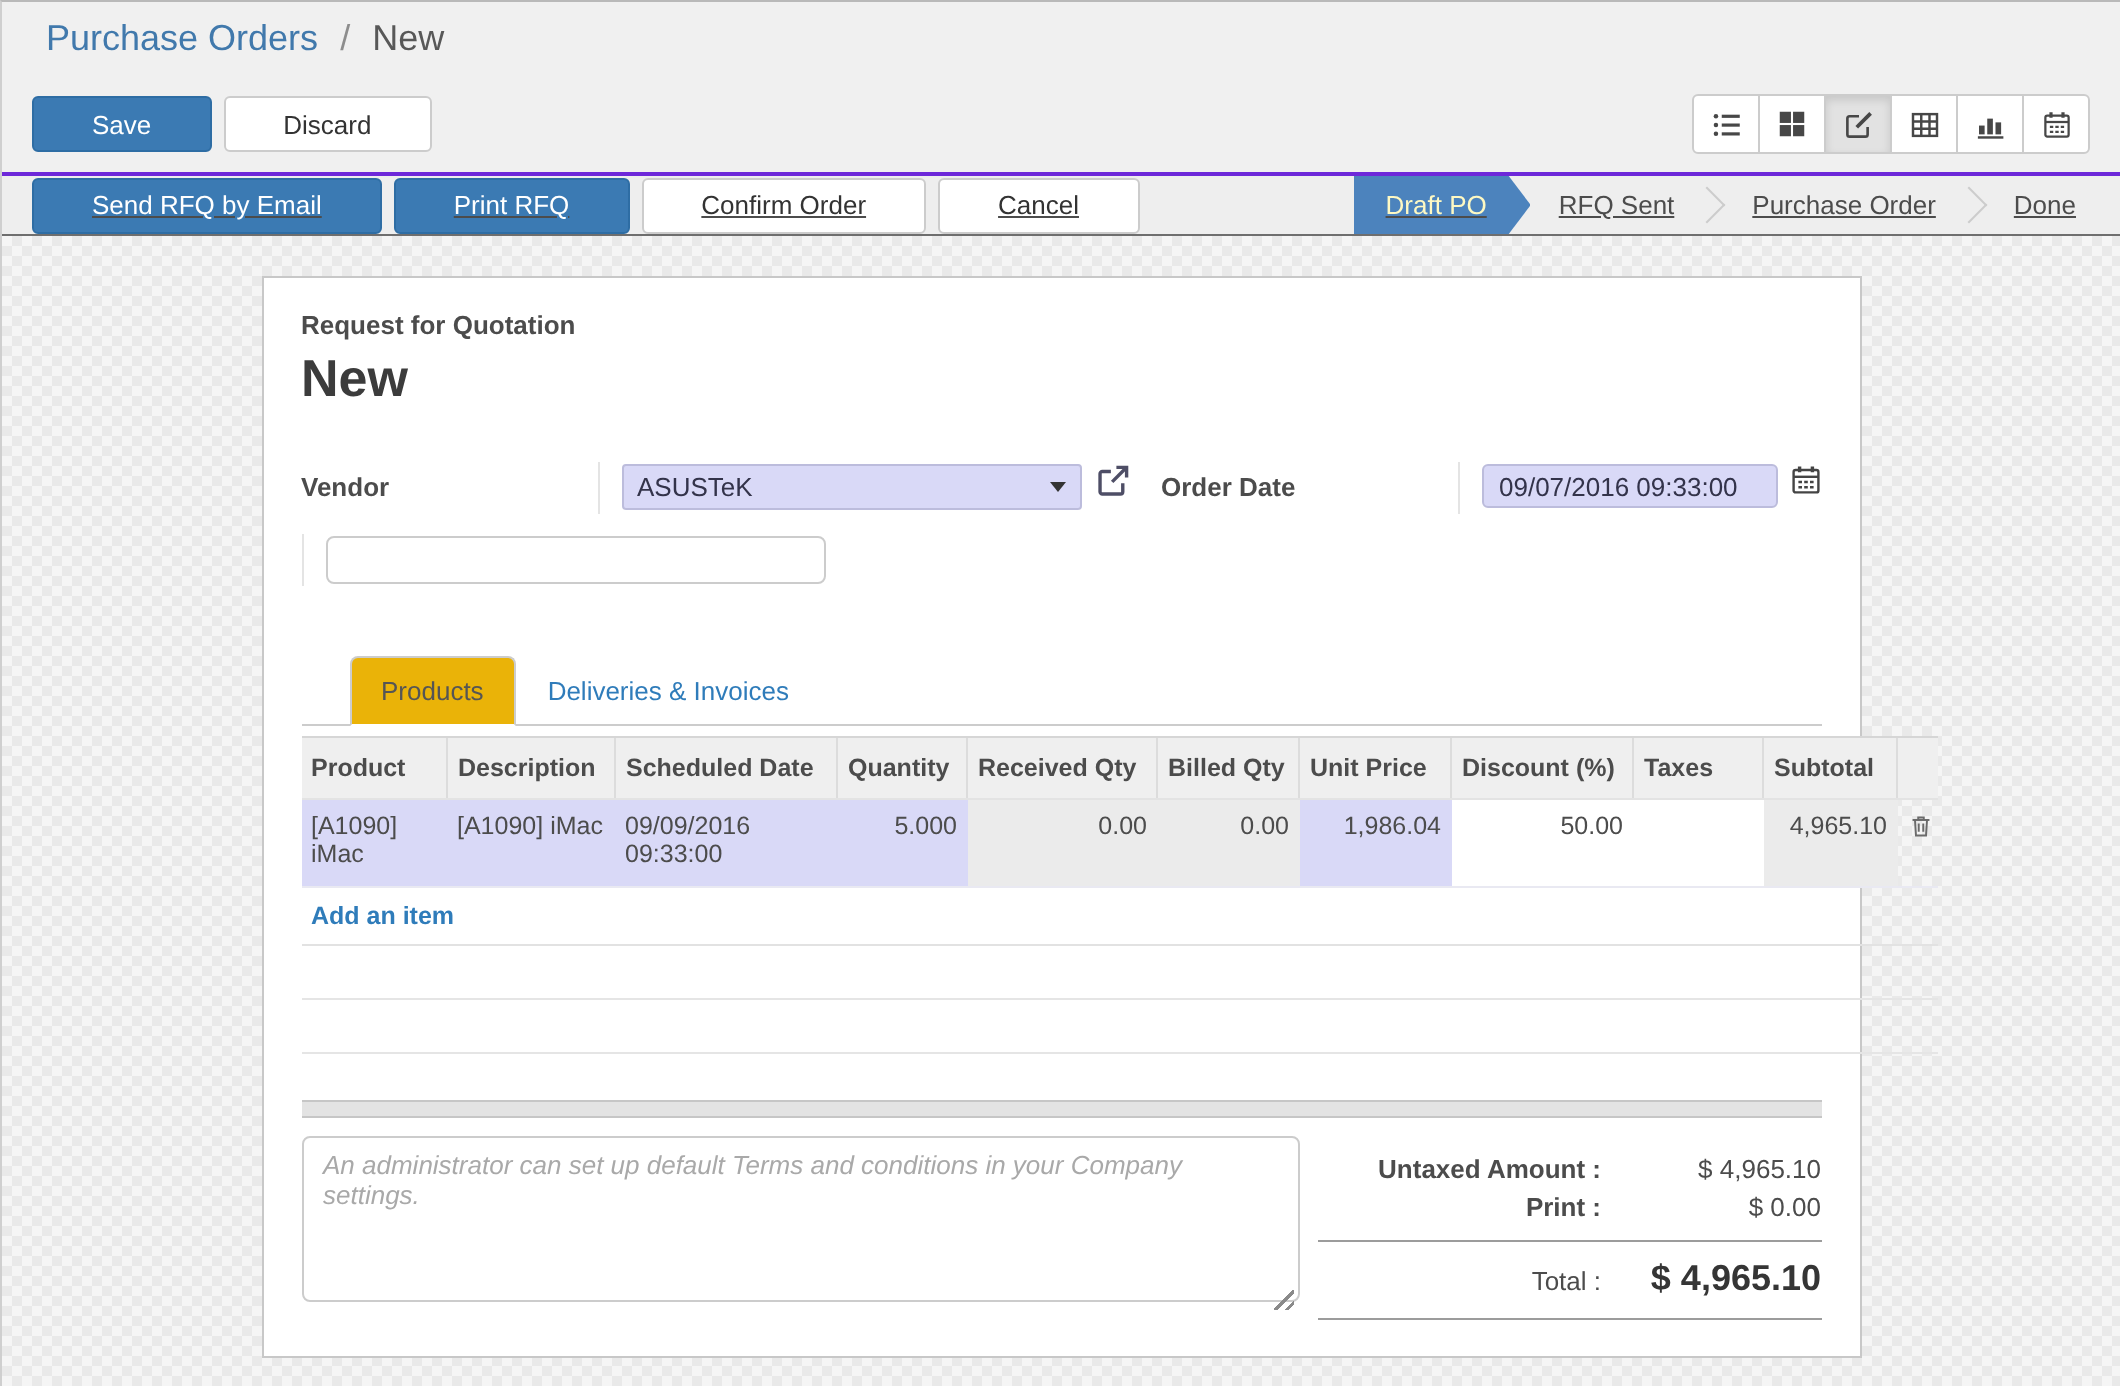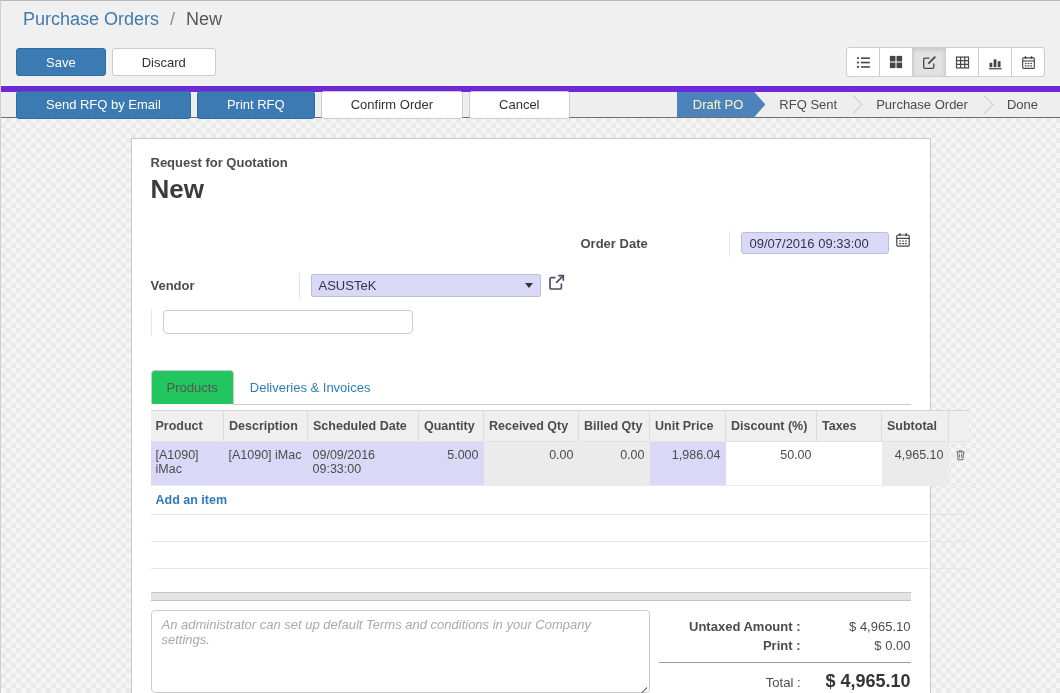--- a/index.html
+++ b/index.html
@@ -25,22 +25,22 @@
   .btn.primary { background: #3b7ab3; border-color: #2e6da4; color: #fff; }
 
   .view-switcher { margin-left: auto; display: flex; }
   .vs-btn { width: 34px; height: 30px; background: #fff; border: 1px solid #ccc;
             display: flex; align-items: center; justify-content: center; cursor: pointer; margin-left: -1px; }
   .vs-btn:first-child { border-radius: 3px 0 0 3px; margin-left: 0; }
   .vs-btn:last-child { border-radius: 0 3px 3px 0; }
   .vs-btn.active { background: #e2e2e2; box-shadow: inset 0 2px 4px rgba(0,0,0,.12); }
   .vs-btn svg { display: block; }
 
-  .action-row { height: 32px; background: #eeeeee; border-top: 6px solid #6d28d9;
-                border-bottom: 1px solid #6e6e6e; display: flex; align-items: center; padding-left: 15px; }
+  .action-row { height: 32px; background: #eeeeee; border-top: 2px solid #6d28d9;
+                border-bottom: 1px solid #6e6e6e; display: flex; align-items: center; padding-left: 15px; text-decoration: underline; }
   .action-row .btn { height: 28px; }
   .statusbar { margin-left: auto; height: 100%; display: flex; align-items: stretch; padding-right: 8px; }
   .step { display: flex; align-items: center; padding: 0 14px; font-size: 13px; color: #4c4c4c; }
   .step.active { background: #4c83bd; color: #fef9c3; padding: 0 22px 0 16px;
                  clip-path: polygon(0 0, calc(100% - 11px) 0, 100% 50%, calc(100% - 11px) 100%, 0 100%); }
   .chev { width: 13px; height: 13px; border-top: 1px solid #ccc; border-right: 1px solid #ccc;
           transform: rotate(45deg); align-self: center; margin: 0 2px 0 -4px; }
 
   
   .content { min-height: 575px; background-color: #f5f5f5;
@@ -49,42 +49,42 @@
       linear-gradient(45deg,#e9e9e9 25%,transparent 25%,transparent 75%,#e9e9e9 75%);
     background-size: 10px 10px; background-position: 0 0, 5px 5px;
     padding: 20px 0 21px; }
   .sheet { width: 800px; min-height: 534px; margin: 0 auto; background: #fff;
            border: 1px solid #c8c8c8; padding: 16px 19px 18px; }
 
   .sheet-subtitle { font-weight: bold; font-size: 13px; color: #4c4c4c; }
   .sheet-title { font-size: 26px; font-weight: bold; color: #3c3c3c; margin: 4px 0 26px; }
 
   .field-groups { display: flex; }
-  .fg-left { width: 430px; margin-top: 42px; }
+  .fg-left { width: 430px; }
   .fg-right { flex: 1; }
   .field-row { display: flex; margin-bottom: 10px; min-height: 26px; }
   .field-label { width: 148px; font-weight: bold; color: #4c4c4c; padding-top: 5px; flex-shrink: 0; }
   .field-widget { border-left: 1px solid #e4e4e4; padding: 1px 0 1px 11px; display: flex; flex: 1; }
 
   .fake-select { width: 230px; height: 23px; background: #d9d9f7; border: 1px solid #bcbcdc;
                  border-radius: 2px; display: flex; align-items: center; padding: 0 7px; cursor: pointer; color: #33334a; }
   .fake-select .caret { margin-left: auto; width: 0; height: 0;
                         border-left: 4px solid transparent; border-right: 4px solid transparent; border-top: 5px solid #333; }
   .ext-link { margin-left: 7px; cursor: pointer; display: flex; }
   .txt-input { width: 250px; height: 24px; border: 1px solid #ccc; border-radius: 4px; padding: 0 8px;
                font-family: inherit; font-size: 13px; color: #4c4c4c; }
   .date-input { width: 148px; height: 22px; background: #d9d9f7; border: 1px solid #bcbcdc; border-radius: 3px;
                 padding: 0 8px; font-family: inherit; font-size: 13px; color: #33334a; }
   .cal-icon { margin-left: 6px; cursor: pointer; display: flex; }
 
   
   .tabs { margin-top: 24px; display: flex; border-bottom: 1px solid #ccc; }
   .tab { padding: 9px 15px; font-size: 13px; cursor: pointer; position: relative; top: 1px; }
-  .tab.active { background: #22c55e; border: 1px solid #ccc; border-bottom: 1px solid #fff;
-                border-radius: 4px 4px 0 0; color: #555; }
+  .tab.active { background: #eab308; border: 1px solid #ccc; border-bottom: 1px solid #fff;
+                border-radius: 4px 4px 0 0; color: #555; margin-left: 24px; }
   .tab.link { color: #2f7cba; border: 1px solid transparent; }
 
   
   table.lines { width: 100%; border-collapse: collapse; table-layout: fixed; margin-top: 5px; font-size: 12.5px; }
   table.lines th { background: #efefef; font-weight: bold; color: #4c4c4c; text-align: left;
                    padding: 8px 5px; vertical-align: top; border-top: 1px solid #d6d6d6; border-bottom: 1px solid #e3e3e3; }
   table.lines th + th { border-left: 1px solid #dcdcdc; }
   table.lines th.vmid { vertical-align: middle; }
   table.lines td { padding: 6px 5px; vertical-align: top; color: #4c4c4c; }
   tr.data-row { height: 44px; }

